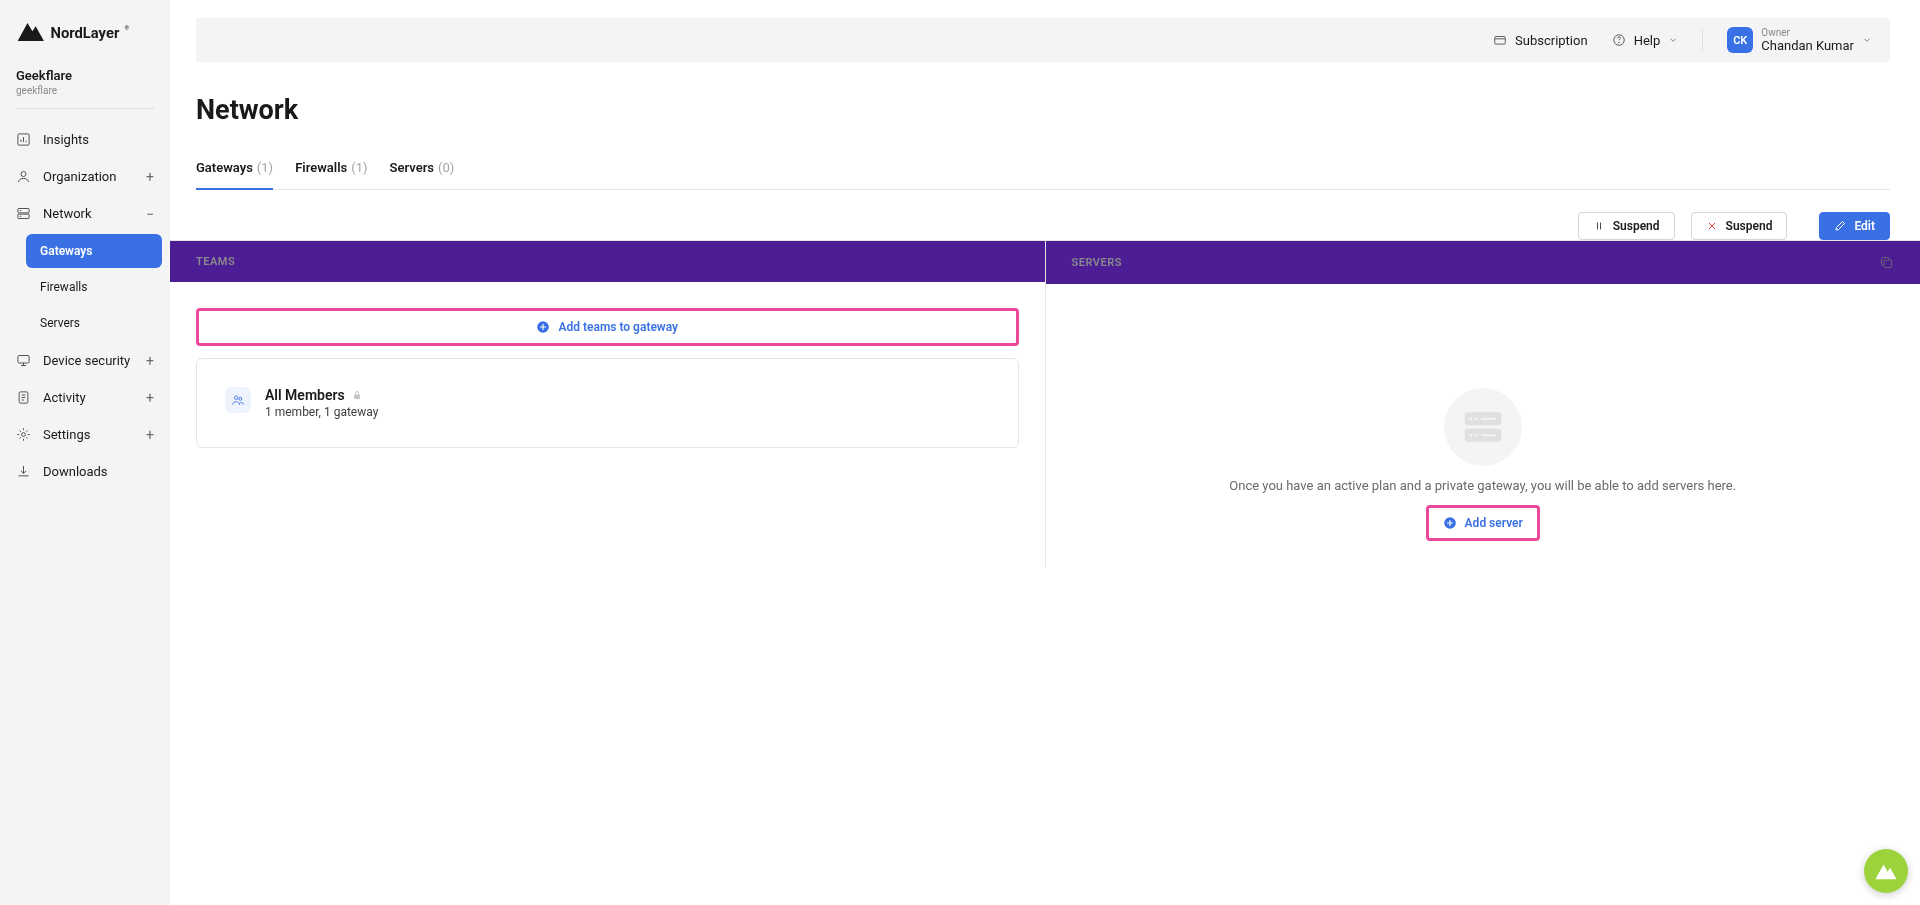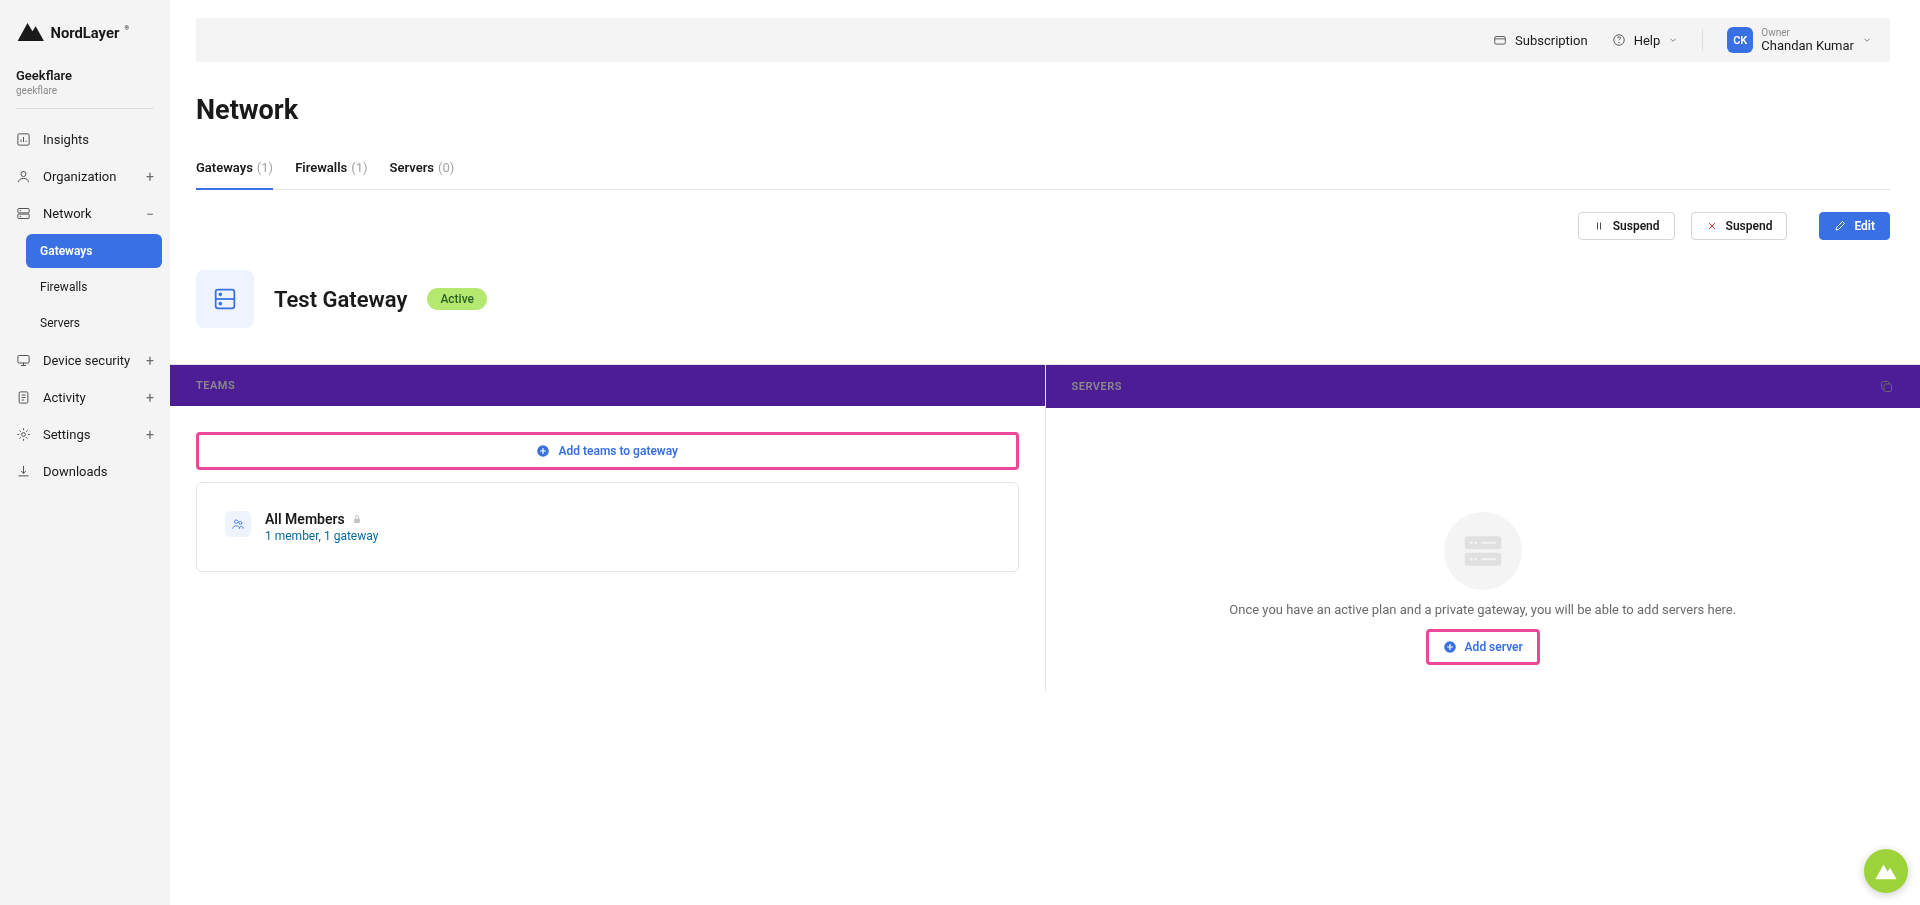--- a/index.html
+++ b/index.html
@@ -350,21 +350,21 @@
       align-items: center;
       gap: 6px;
     }
     .team-name svg {
       width: 12px;
       height: 12px;
       fill: #c5c5c5;
     }
     .team-meta {
       font-size: 12px;
-      color: #0369a1;
+      color: #404040;
       margin-top: 2px;
     }
     .empty-state {
       display: flex;
       flex-direction: column;
       align-items: center;
       padding-top: 78px;
       gap: 12px;
     }
     .empty-illus {
@@ -576,32 +576,20 @@
         <span>Suspend</span>
       </button>
       <button class="btn primary">
         <svg viewBox="0 0 24 24">
             <path d="M17 3l4 4L9 19l-5 1 1-5L17 3z"></path>
           </svg>
         <span>Edit</span>
       </button>
     </div>
 
-    <div class="gateway-header">
-      <div class="gateway-icon">
-        <svg viewBox="0 0 24 24">
-            <rect x="4" y="4" width="16" height="16" rx="2"></rect>
-            <line x1="4" y1="12" x2="20" y2="12"></line>
-            <circle cx="8" cy="8" r="0.8" fill="#3971e5"></circle>
-            <circle cx="8" cy="16" r="0.8" fill="#3971e5"></circle>
-          </svg>
-      </div>
-      <div class="gateway-name">Test Gateway</div>
-      <div class="badge">Active</div>
-    </div>
 
     <div class="panels">
       <div class="panel">
         <div class="panel-header">
           <span>TEAMS</span>
         </div>
         <div class="panel-body">
           <button class="outline-btn">
             <svg viewBox="0 0 24 24">
                 <circle cx="12" cy="12" r="10"></circle>

